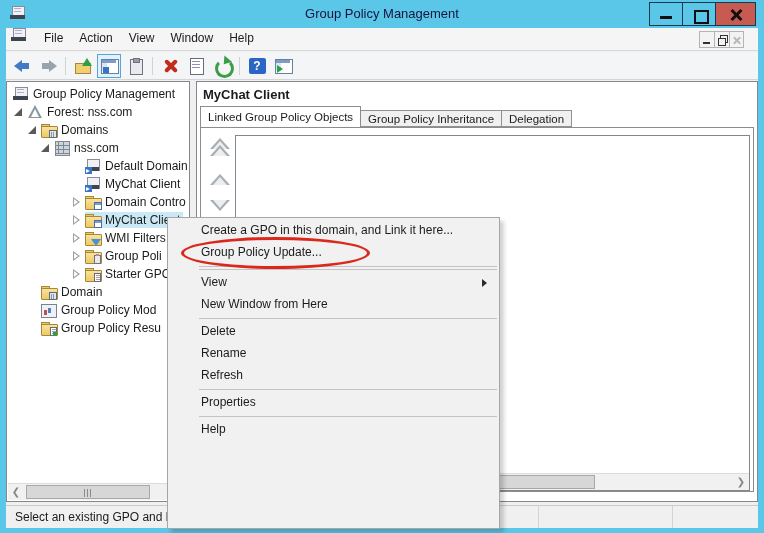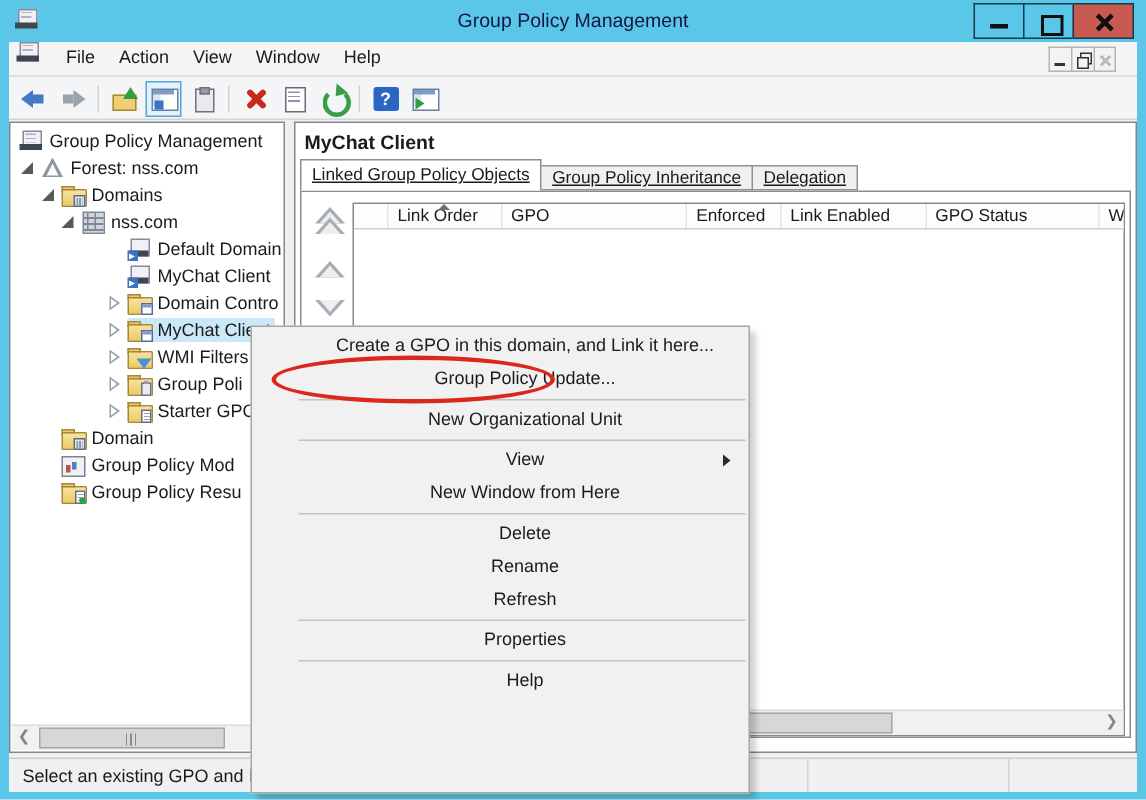--- a/index.html
+++ b/index.html
@@ -127,21 +127,21 @@
   
   .hscroll { position:absolute; left:1px; right:1px; bottom:1px; height:17px; background:#f1f1f1; border-top:1px solid #dcdcdc; }
   .sb-btn { position:absolute; top:0; width:16px; height:16px; color:#868686; font-size:10px; line-height:16px; text-align:center; }
   .sb-btn.left { left:0; } .sb-btn.right { right:0; }
   .sb-thumb { position:absolute; top:1px; height:14px; background:#d7d7d7; border:1px solid #a8a8a8; }
   .sb-grip { position:absolute; left:50%; top:3px; width:8px; height:8px; transform:translateX(-50%); background:repeating-linear-gradient(90deg,#8a8a8a 0 1px, transparent 1px 3px); }
 
   
   .rp-title { position:absolute; left:6px; top:5px; font-size:13px; font-weight:bold; }
   .tabs { position:absolute; left:3px; top:24px; height:21px; display:flex; align-items:flex-end; z-index:5; }
-  .tab { height:17px; line-height:16px; padding:0 7px; background:#f0f0f0; border:1px solid #919191; border-left:none; font-size:11.5px;text-decoration:underline; }
+  .tab { height:17px; line-height:16px; padding:0 7px; background:#f0f0f0; border:1px solid #919191; border-left:none; font-size:11.5px; }
   .tab.first { border-left:1px solid #919191; }
   .tab.active { height:21px; line-height:20px; background:#fff; border:1px solid #8c8c8c; border-bottom:none; position:relative; z-index:6; }
   .tabpage { position:absolute; left:3px; top:45px; width:554px; height:365px; background:#fff; border:1px solid #8c8c8c; z-index:4; }
 
   
   .ord { position:absolute; left:6px; top:0; width:26px; }
   .tri { position:relative; width:22px; height:12px; margin:0 auto; }
   .tri-up-o { position:absolute; left:1px; top:0; border-left:10px solid transparent; border-right:10px solid transparent; border-bottom:11px solid #a7adb2; }
   .tri-up-i { position:absolute; left:4px; top:3px; border-left:7px solid transparent; border-right:7px solid transparent; border-bottom:8px solid #eceeef; }
   .tri-dn-o { position:absolute; left:1px; top:0; border-left:10px solid transparent; border-right:10px solid transparent; border-top:11px solid #a7adb2; }
@@ -154,21 +154,21 @@
   .lv-col .sort { position:absolute; left:50%; top:0; transform:translateX(-50%); width:0; height:0; border-left:4px solid transparent; border-right:4px solid transparent; border-bottom:4px solid #707070; }
   .lv-hscroll { position:absolute; left:0; right:0; bottom:0; height:17px; background:#f1f1f1; border-top:1px solid #dcdcdc; }
 
   
   .statusbar { position:absolute; left:0; top:477px; width:752px; height:23px; background:#f0f0f0; border-top:1px solid #cbcbcb; }
   .status-text { position:absolute; left:9px; top:4px; width:158px; overflow:hidden; white-space:nowrap; }
   .sb-div { position:absolute; top:0; bottom:0; width:1px; background:#d4d4d4; }
 
   
   .ctxmenu { position:absolute; left:167px; top:217px; width:333px; height:312px; background:#f1f1f1; border:1px solid #a6a6a6; box-shadow:4px 4px 4px rgba(0,0,0,0.18); z-index:50; padding-top:2px; }
-  .mi { height:22px; line-height:21px; padding-left:33px; position:relative; white-space:nowrap;text-align:center; }
+  .mi { height:22px; line-height:21px; padding-left:33px; position:relative; white-space:nowrap; }
   .mi.hl { background:#d5eafa; border:1px solid #82b6dc; height:22px; line-height:20px; margin:0 0; }
   .mi .sub { position:absolute; right:12px; top:7px; width:0; height:0; border-top:4px solid transparent; border-bottom:4px solid transparent; border-left:5px solid #2b2b2b; }
   .msep { height:1px; background:#c3c3c3; margin:2px 2px 2px 31px; }
 
   
   .annot { position:absolute; left:181px; top:237px; width:189px; height:32px; border:3px solid #da281c; border-radius:50%; z-index:60; }
 </style>
 </head>
 <body>
 
@@ -411,29 +411,20 @@
               <span class="tri-up-o"></span>
                 <span class="tri-up-i"></span>
             </div>
             <div class="tri" style="margin-top:14px">
               <span class="tri-dn-o"></span>
                 <span class="tri-dn-i"></span>
             </div>
           </div>
 
           <div class="listview">
-            <div class="lv-header">
-              <div class="lv-col" style="width:23px"></div>
-              <div class="lv-col" style="width:76px"><span class="sort"></span><span>Link Order</span></div>
-              <div class="lv-col" style="width:124px">GPO</div>
-              <div class="lv-col" style="width:63px">Enforced</div>
-              <div class="lv-col" style="width:97px">Link Enabled</div>
-              <div class="lv-col" style="width:116px">GPO Status</div>
-              <div class="lv-col" style="width:16px; border-right:none">W</div>
-            </div>
 
             <div class="lv-hscroll">
               <div class="sb-btn left">❮</div>
               <div class="sb-thumb" style="left:17px; width:342px;"></div>
               <div class="sb-btn right">❯</div>
             </div>
           </div>
 
         </div>
       </div>
@@ -443,21 +434,20 @@
       <div class="status-text">Select an existing GPO and lin</div>
       <div class="sb-div" style="left:532px"></div>
       <div class="sb-div" style="left:666px"></div>
     </div>
   </div>
 
   <div class="ctxmenu">
     <div class="mi">Create a GPO in this domain, and Link it here...</div>
     <div class="mi">Group Policy Update...</div>
     <div class="msep"></div>
-    <div class="mi">New Organizational Unit</div>
     <div class="msep"></div>
     <div class="mi"><span>View</span><span class="sub"></span></div>
     <div class="mi">New Window from Here</div>
     <div class="msep"></div>
     <div class="mi">Delete</div>
     <div class="mi">Rename</div>
     <div class="mi">Refresh</div>
     <div class="msep"></div>
     <div class="mi">Properties</div>
     <div class="msep"></div>

